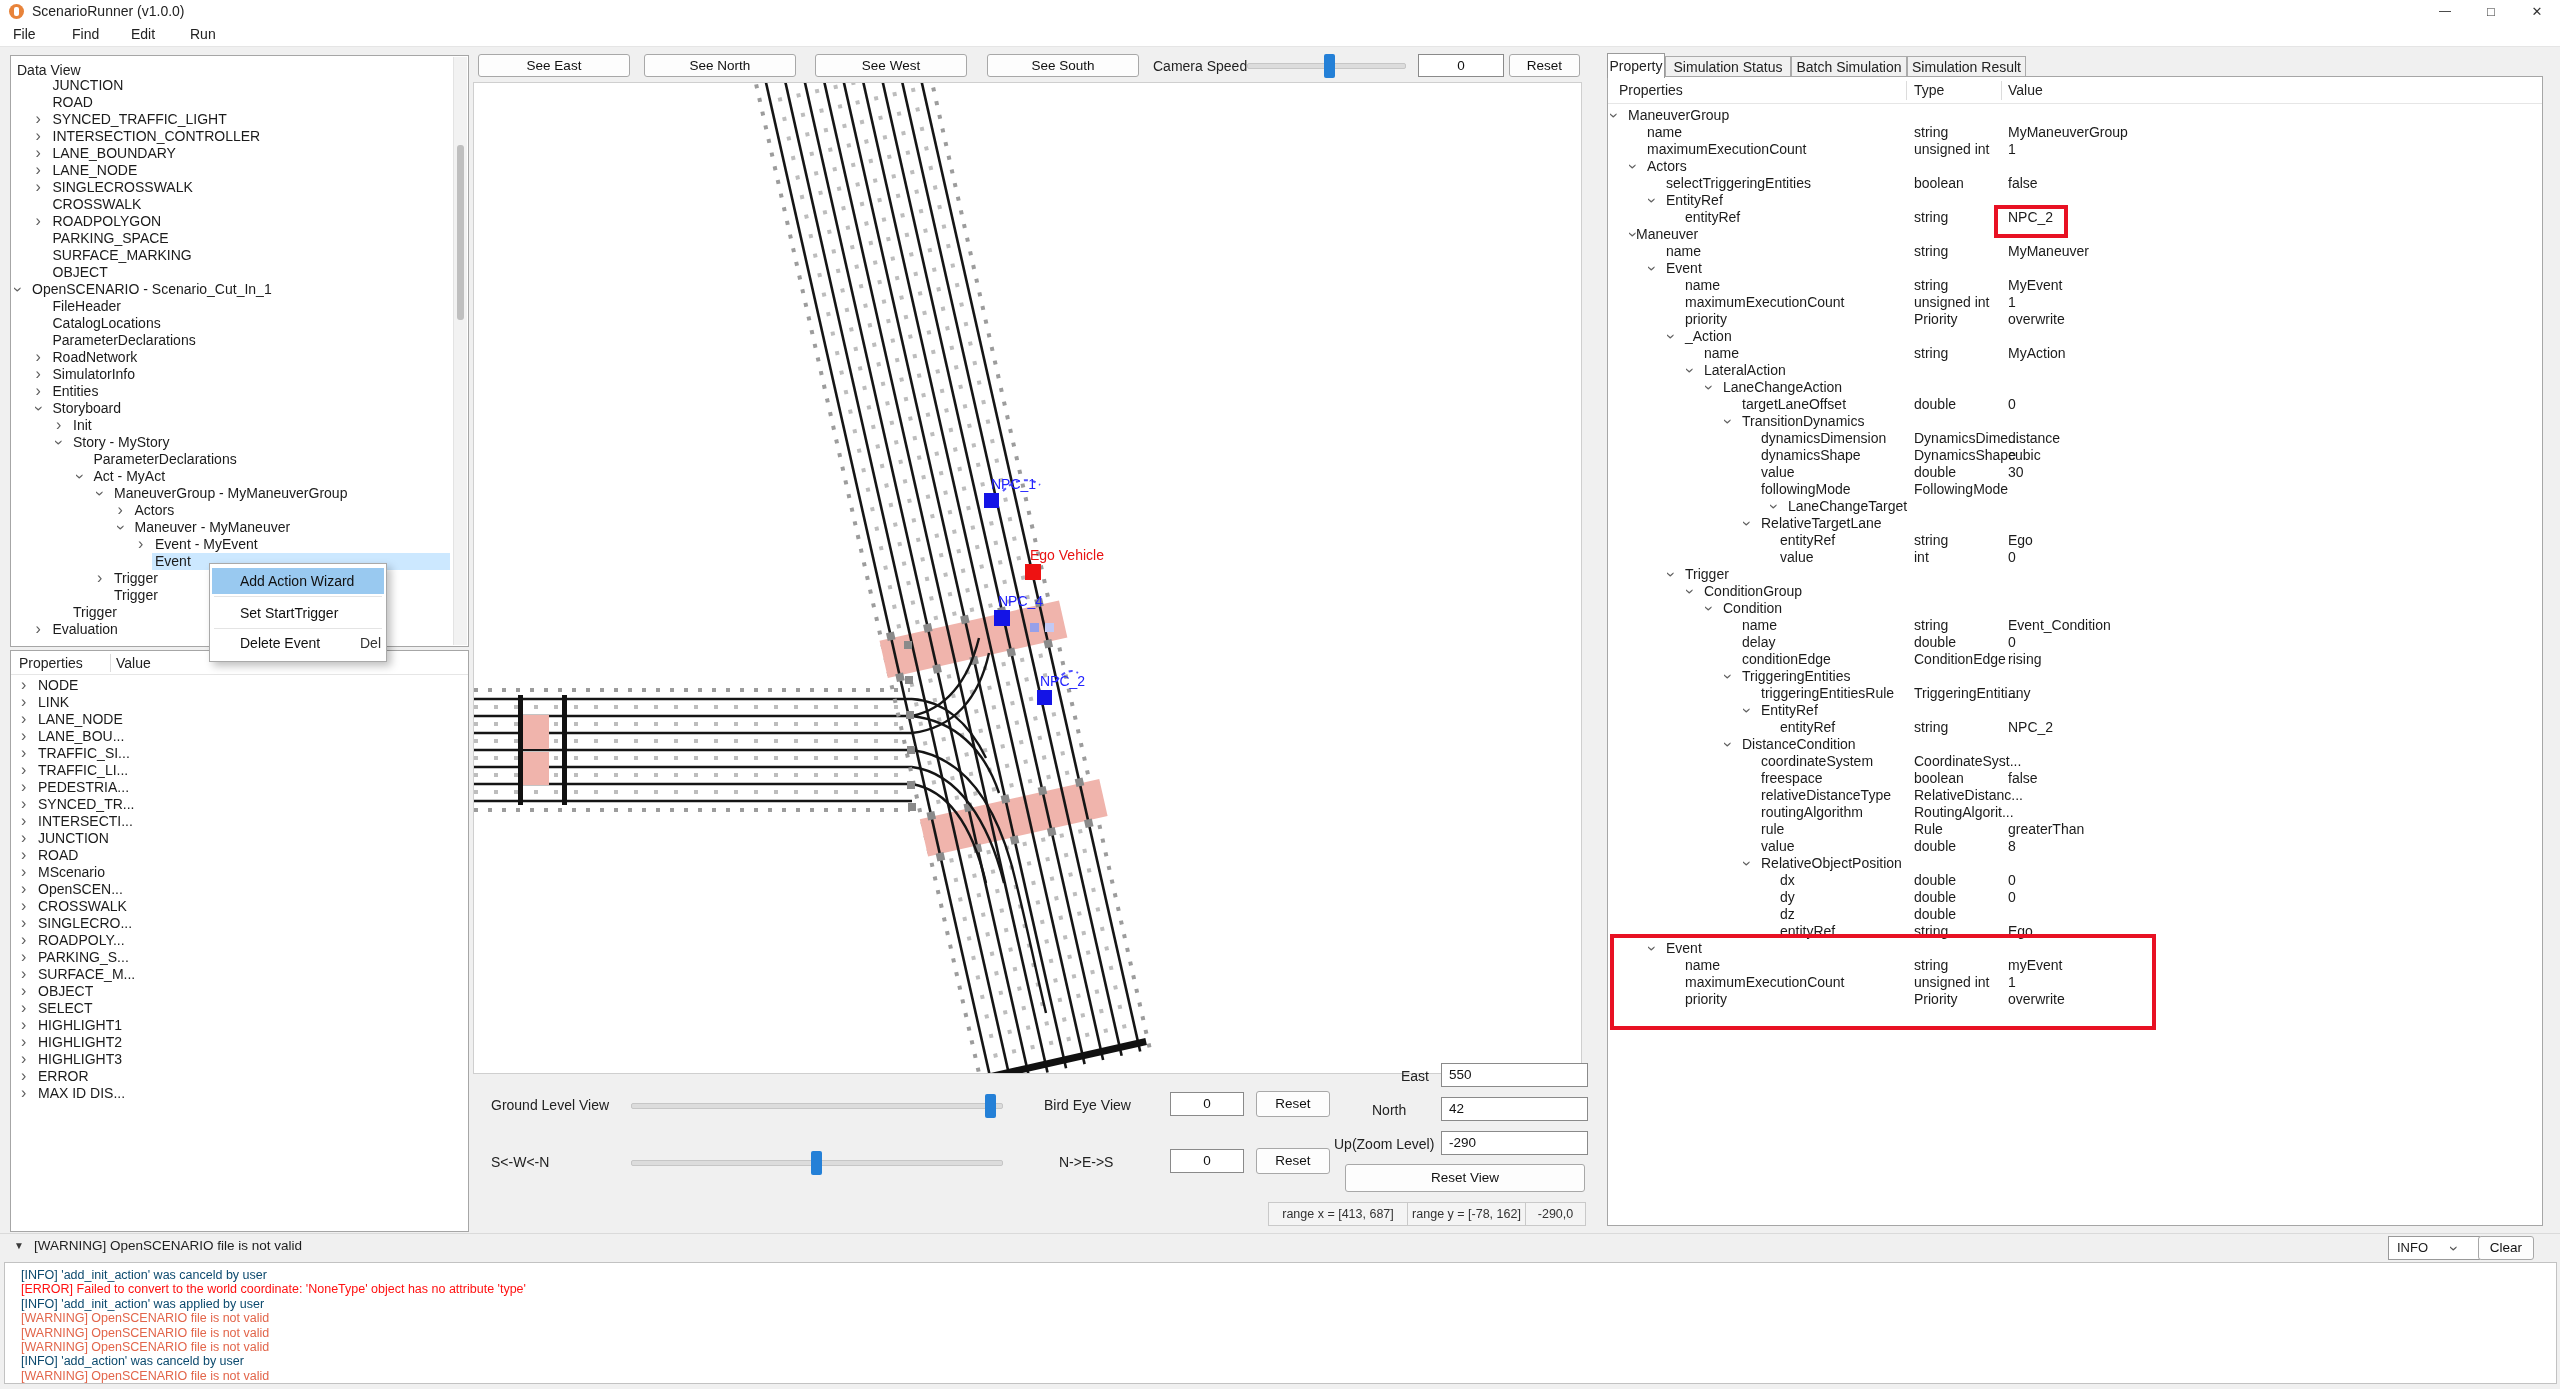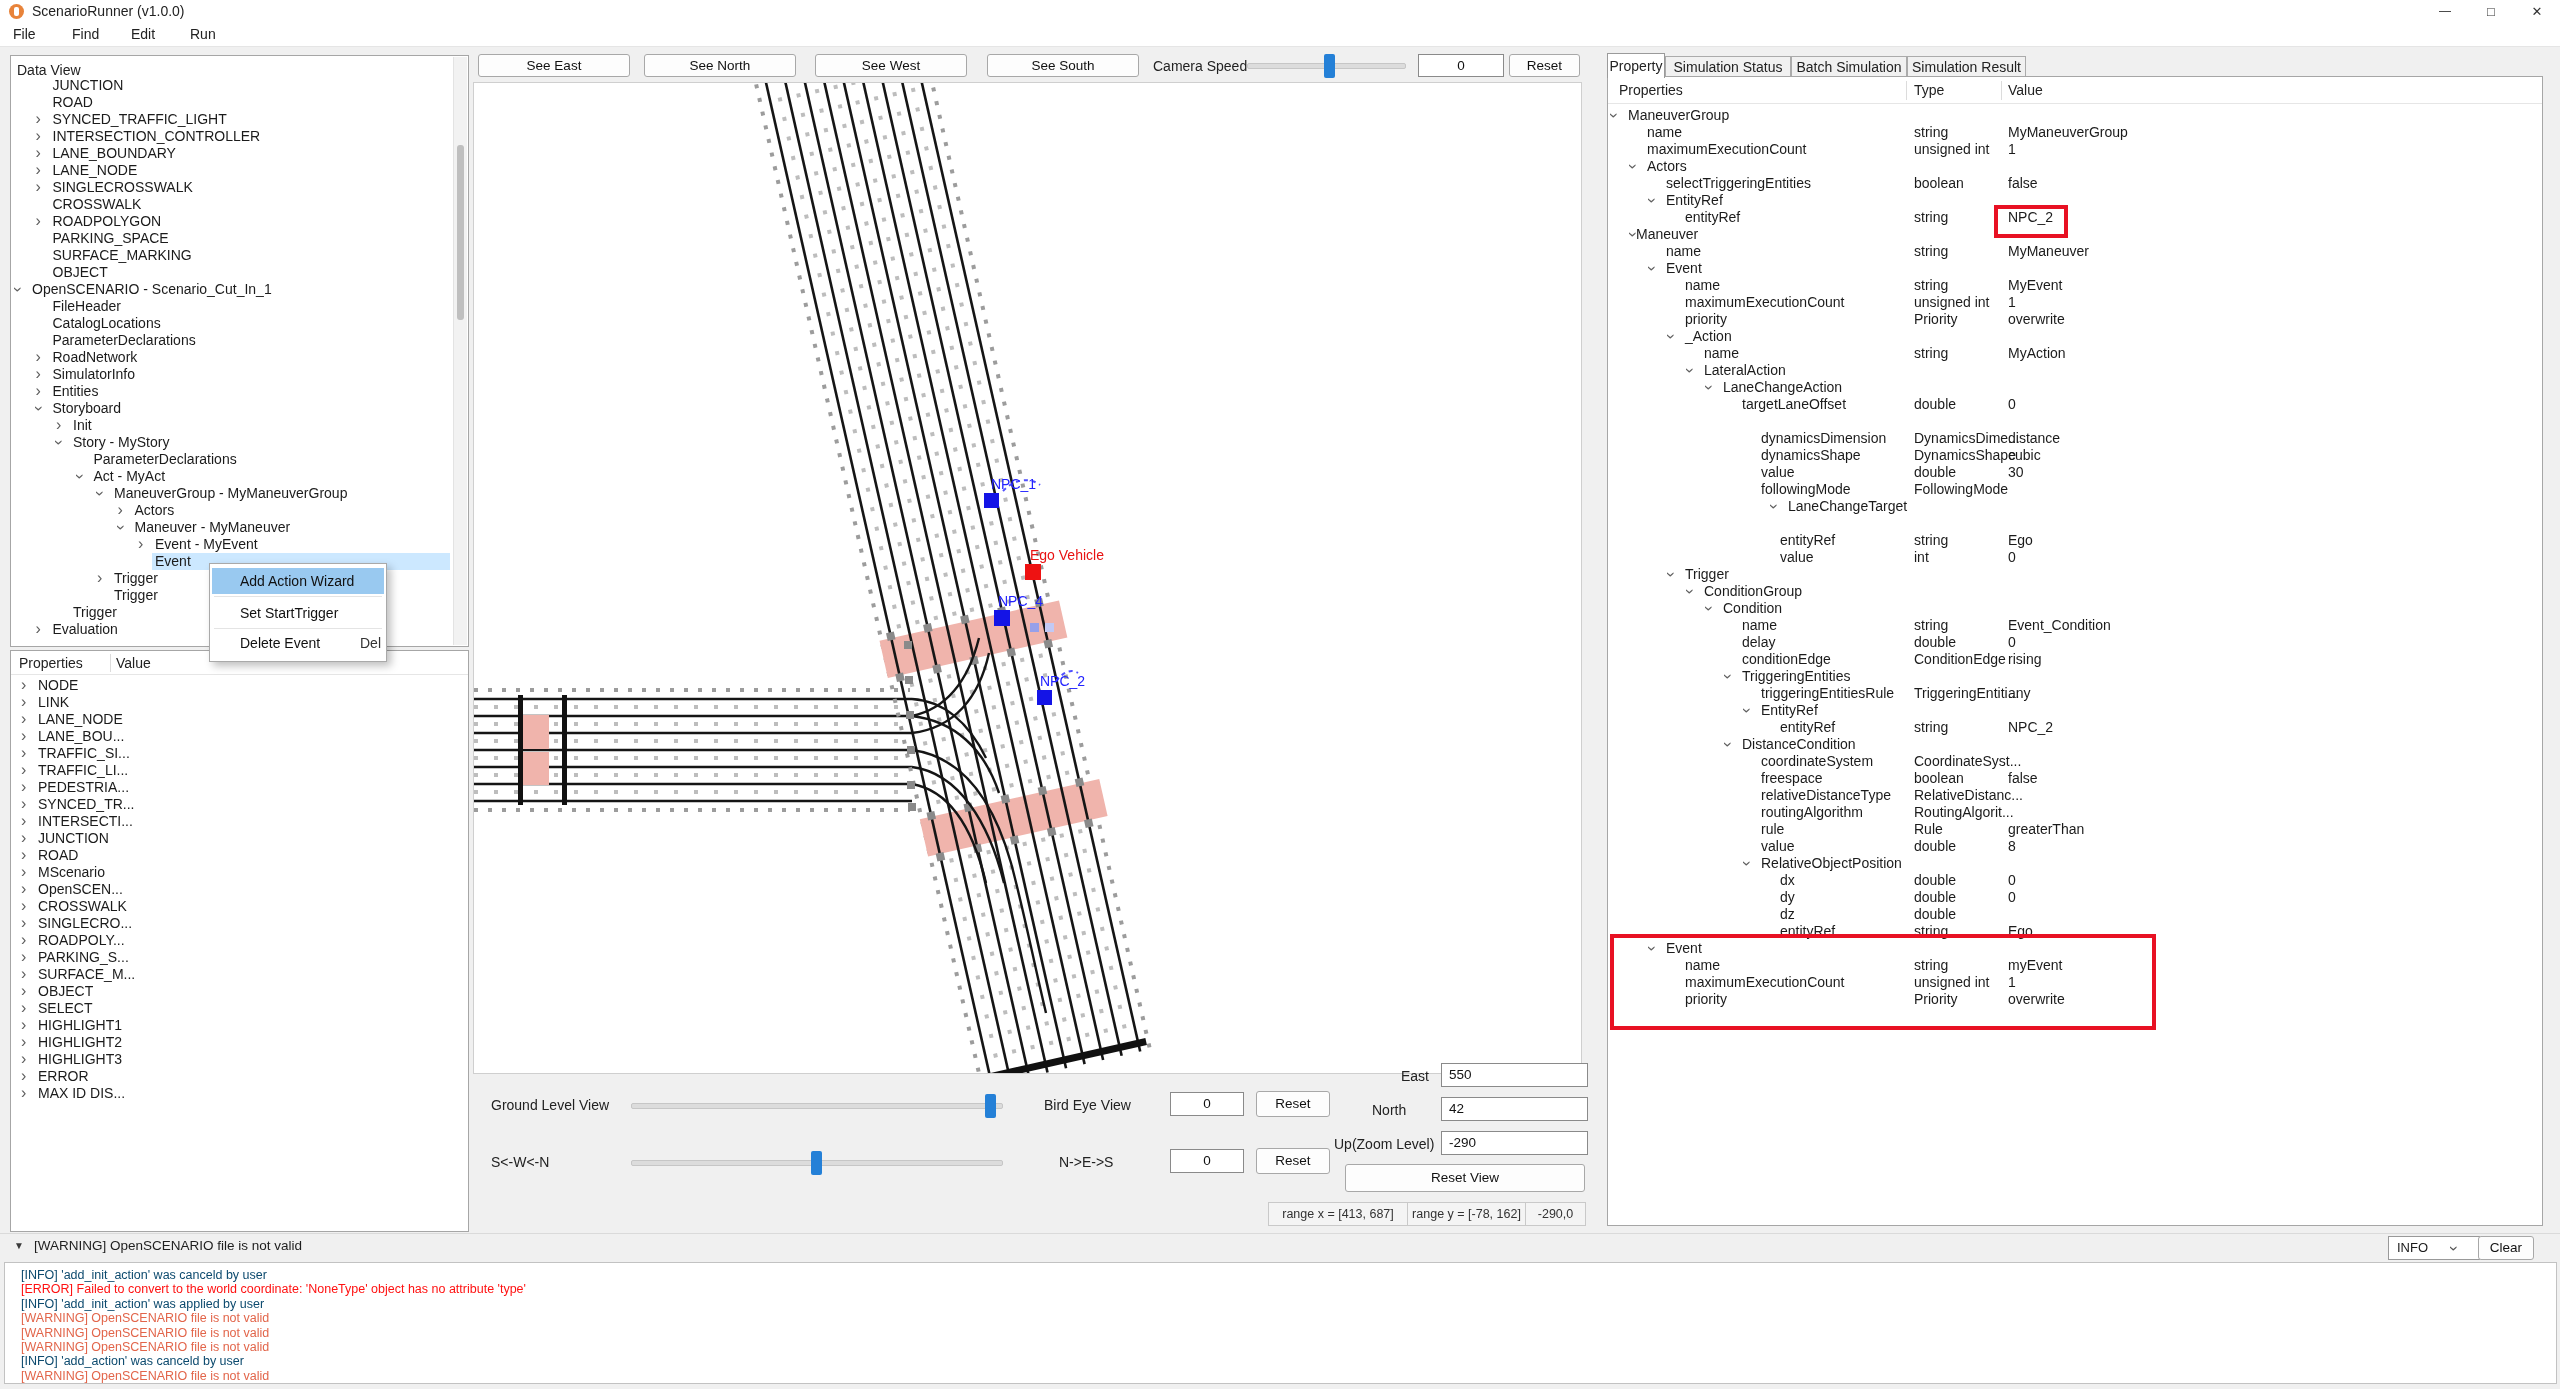--- a/index.html
+++ b/index.html
@@ -585,20 +585,24 @@
         </div>
         <div class="trow" style="top: 302px;">
           <span class="chev exp" style="left: 98px;">›</span>
           <span class="tlabel" style="left: 115px;">LaneChangeAction</span>
         </div>
         <div class="trow" style="top: 319px;">
           <span class="tlabel" style="left: 134px;">targetLaneOffset</span>
           <span class="tlabel" style="left: 306px;">double</span>
           <span class="tlabel" style="left: 400px;">0</span>
         </div>
+        <div class="trow" style="top: 336px;">
+          <span class="chev exp" style="left: 117px;">›</span>
+          <span class="tlabel" style="left: 134px;">TransitionDynamics</span>
+        </div>
         <div class="trow" style="top: 353px;">
           <span class="tlabel" style="left: 153px;">dynamicsDimension</span>
           <span class="tlabel" style="left: 306px;">DynamicsDime...</span>
           <span class="tlabel" style="left: 400px;">distance</span>
         </div>
         <div class="trow" style="top: 370px;">
           <span class="tlabel" style="left: 153px;">dynamicsShape</span>
           <span class="tlabel" style="left: 306px;">DynamicsShape</span>
           <span class="tlabel" style="left: 400px;">cubic</span>
         </div>
@@ -607,20 +611,24 @@
           <span class="tlabel" style="left: 306px;">double</span>
           <span class="tlabel" style="left: 400px;">30</span>
         </div>
         <div class="trow" style="top: 404px;">
           <span class="tlabel" style="left: 153px;">followingMode</span>
           <span class="tlabel" style="left: 306px;">FollowingMode</span>
         </div>
         <div class="trow" style="top: 421px; margin-left: 46px;">
           <span class="chev exp" style="left: 117px;">›</span>
           <span class="tlabel" style="left: 134px;">LaneChangeTarget</span>
+        </div>
+        <div class="trow" style="top: 438px;">
+          <span class="chev exp" style="left: 136px;">›</span>
+          <span class="tlabel" style="left: 153px;">RelativeTargetLane</span>
         </div>
         <div class="trow" style="top: 455px;">
           <span class="tlabel" style="left: 172px;">entityRef</span>
           <span class="tlabel" style="left: 306px;">string</span>
           <span class="tlabel" style="left: 400px;">Ego</span>
         </div>
         <div class="trow" style="top: 472px;">
           <span class="tlabel" style="left: 172px;">value</span>
           <span class="tlabel" style="left: 306px;">int</span>
           <span class="tlabel" style="left: 400px;">0</span>

